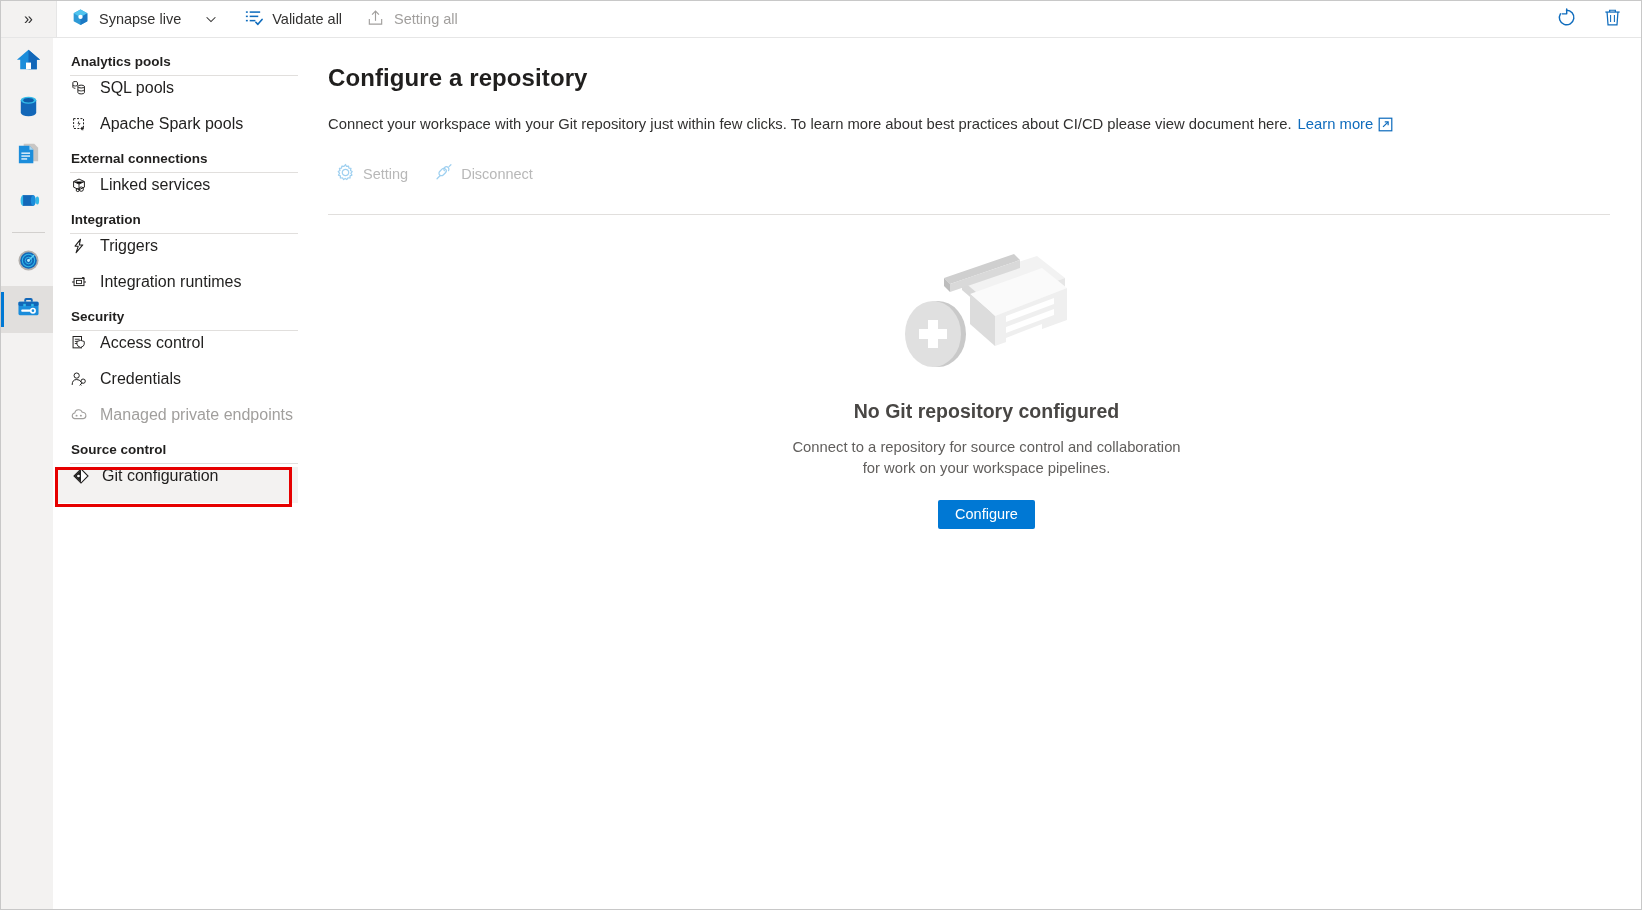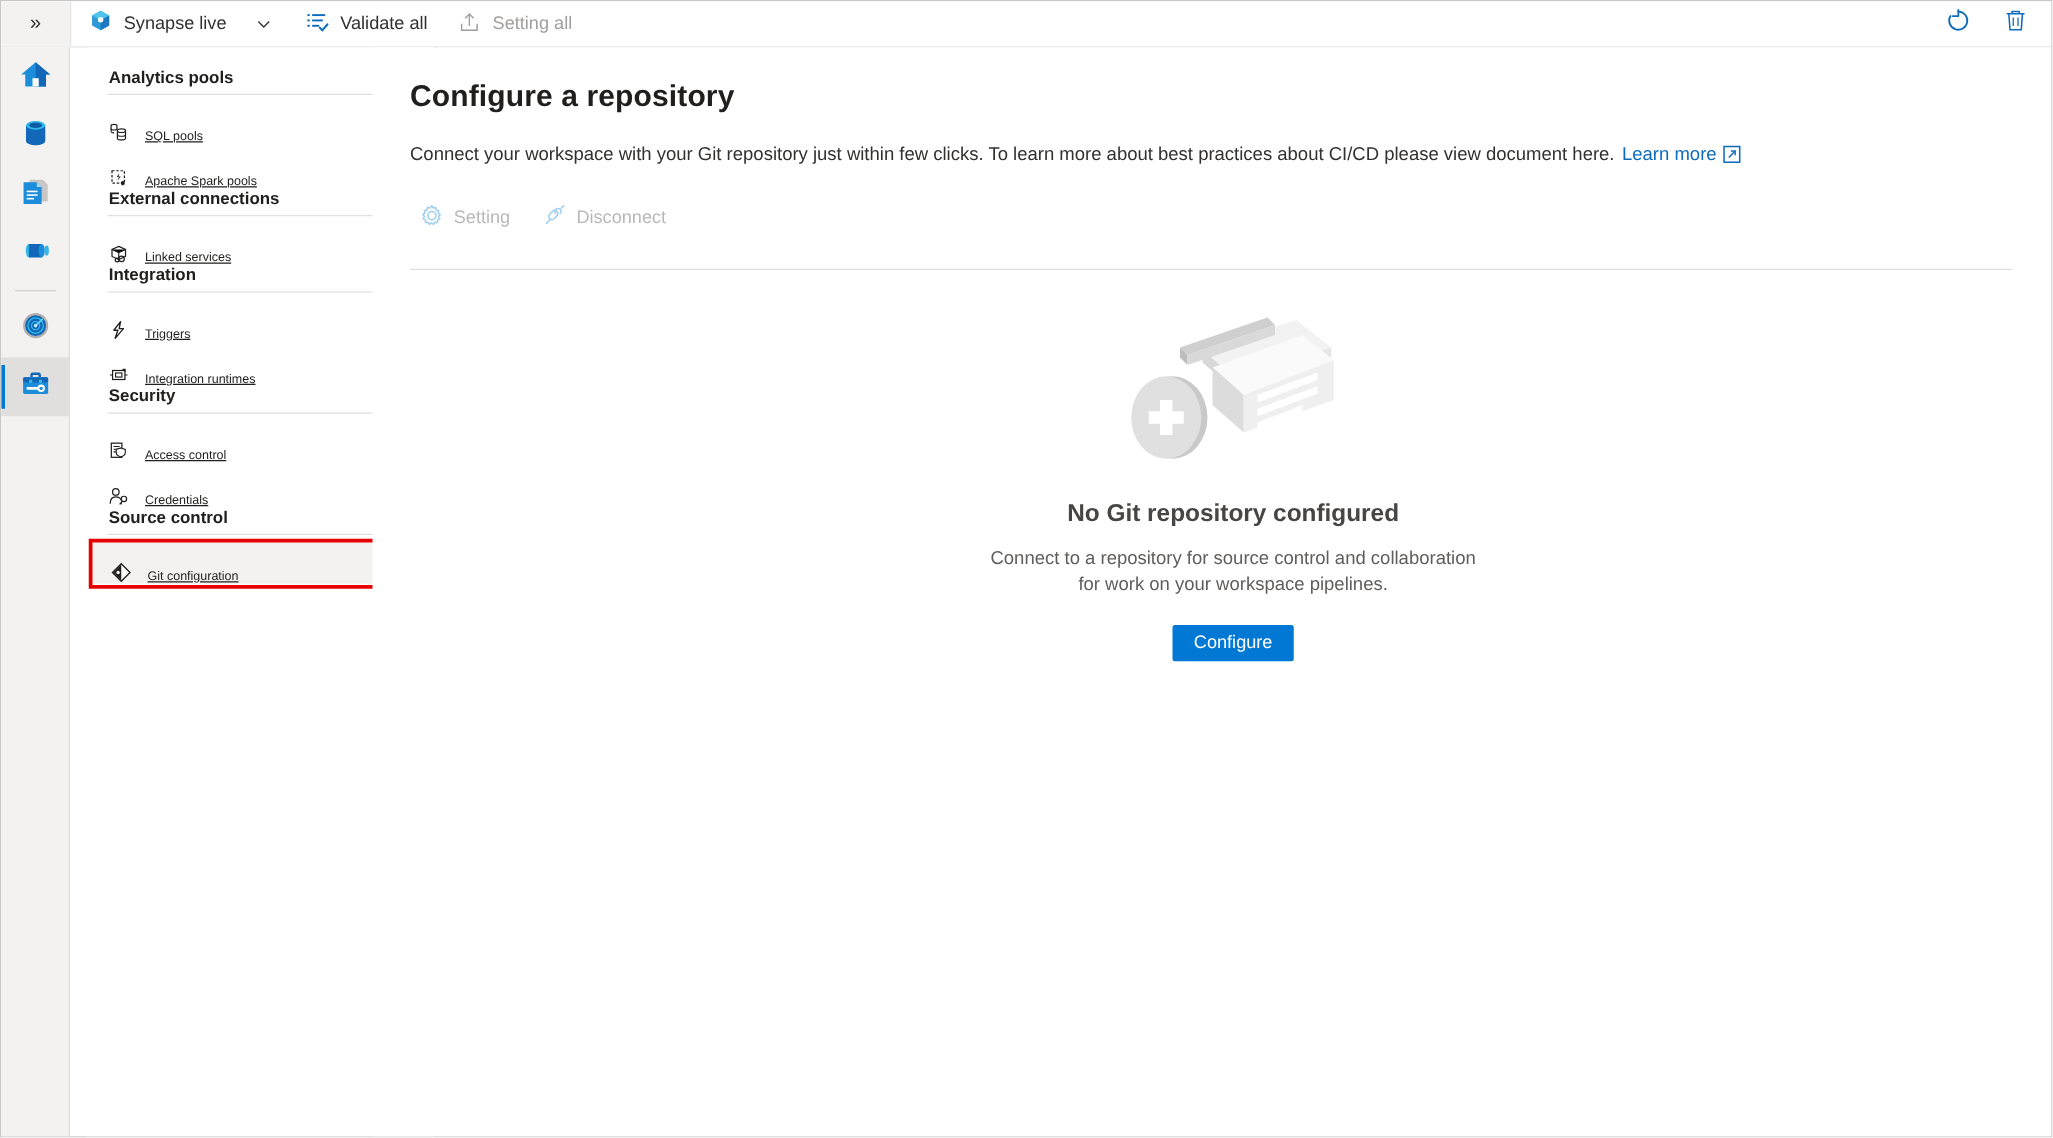--- a/index.html
+++ b/index.html
@@ -131,49 +131,48 @@
   .rail-divider {
     width: 33px;
     height: 1px;
     background: #d2d0ce;
     margin: 6px auto;
   }
 
   
   .menu {
     position: absolute;
-    left: 68px; top: 37px;
+    left: 52px; top: 37px;
     width: 280px;
     height: 872px;
     background: #ffffff;
     border-right: 1px solid #d946ef;
     padding-top: 16px;
   }
   .menu-group-title {
     font-size: 13.5px;
     font-weight: bold;
     color: #201f1e;
     padding: 0 0 6px 18px;
   }
   .menu-group-title.first { margin-top: 0; }
   .menu-rule {
     height: 1px;
     background: #e1dfdd;
     margin: 0 20px 3px 17px;
   }
   .menu-item {
     display: flex;
-    align-items: flex-end;
+    align-items: flex-start;
     height: 36px;
     padding-left: 17px;
     gap: 12px;
     cursor: pointer;
-    font-size: 10px;
+    font-size: 16px;
     color: #201f1e;
-    text-decoration: underline;
   }
   .menu-item.disabled {
     color: #a19f9d;
     cursor: default;
   }
   .menu-item .mi-icon {
     width: 18px; height: 18px;
     display: flex; align-items: center; justify-content: center;
     flex: 0 0 18px;
   }
@@ -533,20 +532,30 @@
         <svg width="18" height="18" viewBox="0 0 20 20">
           <circle cx="7.4" cy="6.2" r="2.9" fill="none" stroke="#201f1e" stroke-width="1.1"></circle>
           <path d="M2.4 16.6 Q2.4 10.6 7.4 10.6 Q11 10.6 12.2 13.4" fill="none" stroke="#201f1e" stroke-width="1.1"></path>
           <circle cx="14.6" cy="12.4" r="2.4" fill="none" stroke="#201f1e" stroke-width="1.1"></circle>
           <path d="M13.4 14.2 L10.8 17.2 M11.6 16 L12.7 17" stroke="#201f1e" stroke-width="1.1"></path>
         </svg>
       </span>
       <span>Credentials</span>
     </div>
 
+    <div class="menu-item disabled">
+      <span class="mi-icon">
+        <svg width="18" height="18" viewBox="0 0 20 20">
+          <path d="M5 14 A3.2 3.2 0 0 1 5.3 7.7 A4.3 4.3 0 0 1 13.6 7 A3.5 3.5 0 0 1 14.6 14 Z" fill="none" stroke="#a19f9d" stroke-width="1.2"></path>
+          <circle cx="7.3" cy="10.7" r="1.1" fill="#a19f9d"></circle>
+          <circle cx="12.1" cy="10.7" r="1.1" fill="#a19f9d"></circle>
+        </svg>
+      </span>
+      <span>Managed private endpoints</span>
+    </div>
 
     <div class="menu-group-title">Source control</div>
     <div class="menu-rule"></div>
 
     <div class="menu-item-git-wrap">
       <div class="menu-item selected">
         <span class="mi-icon">
           <svg width="18" height="18" viewBox="0 0 20 20">
             <path d="M10 2.2 L17.8 10 L10 17.8 L2.2 10 Z" fill="#ffffff" stroke="#201f1e" stroke-width="1.2"></path>
             <path d="M10 2.8 L10 17.2 L2.8 10 Z" fill="#201f1e"></path>

